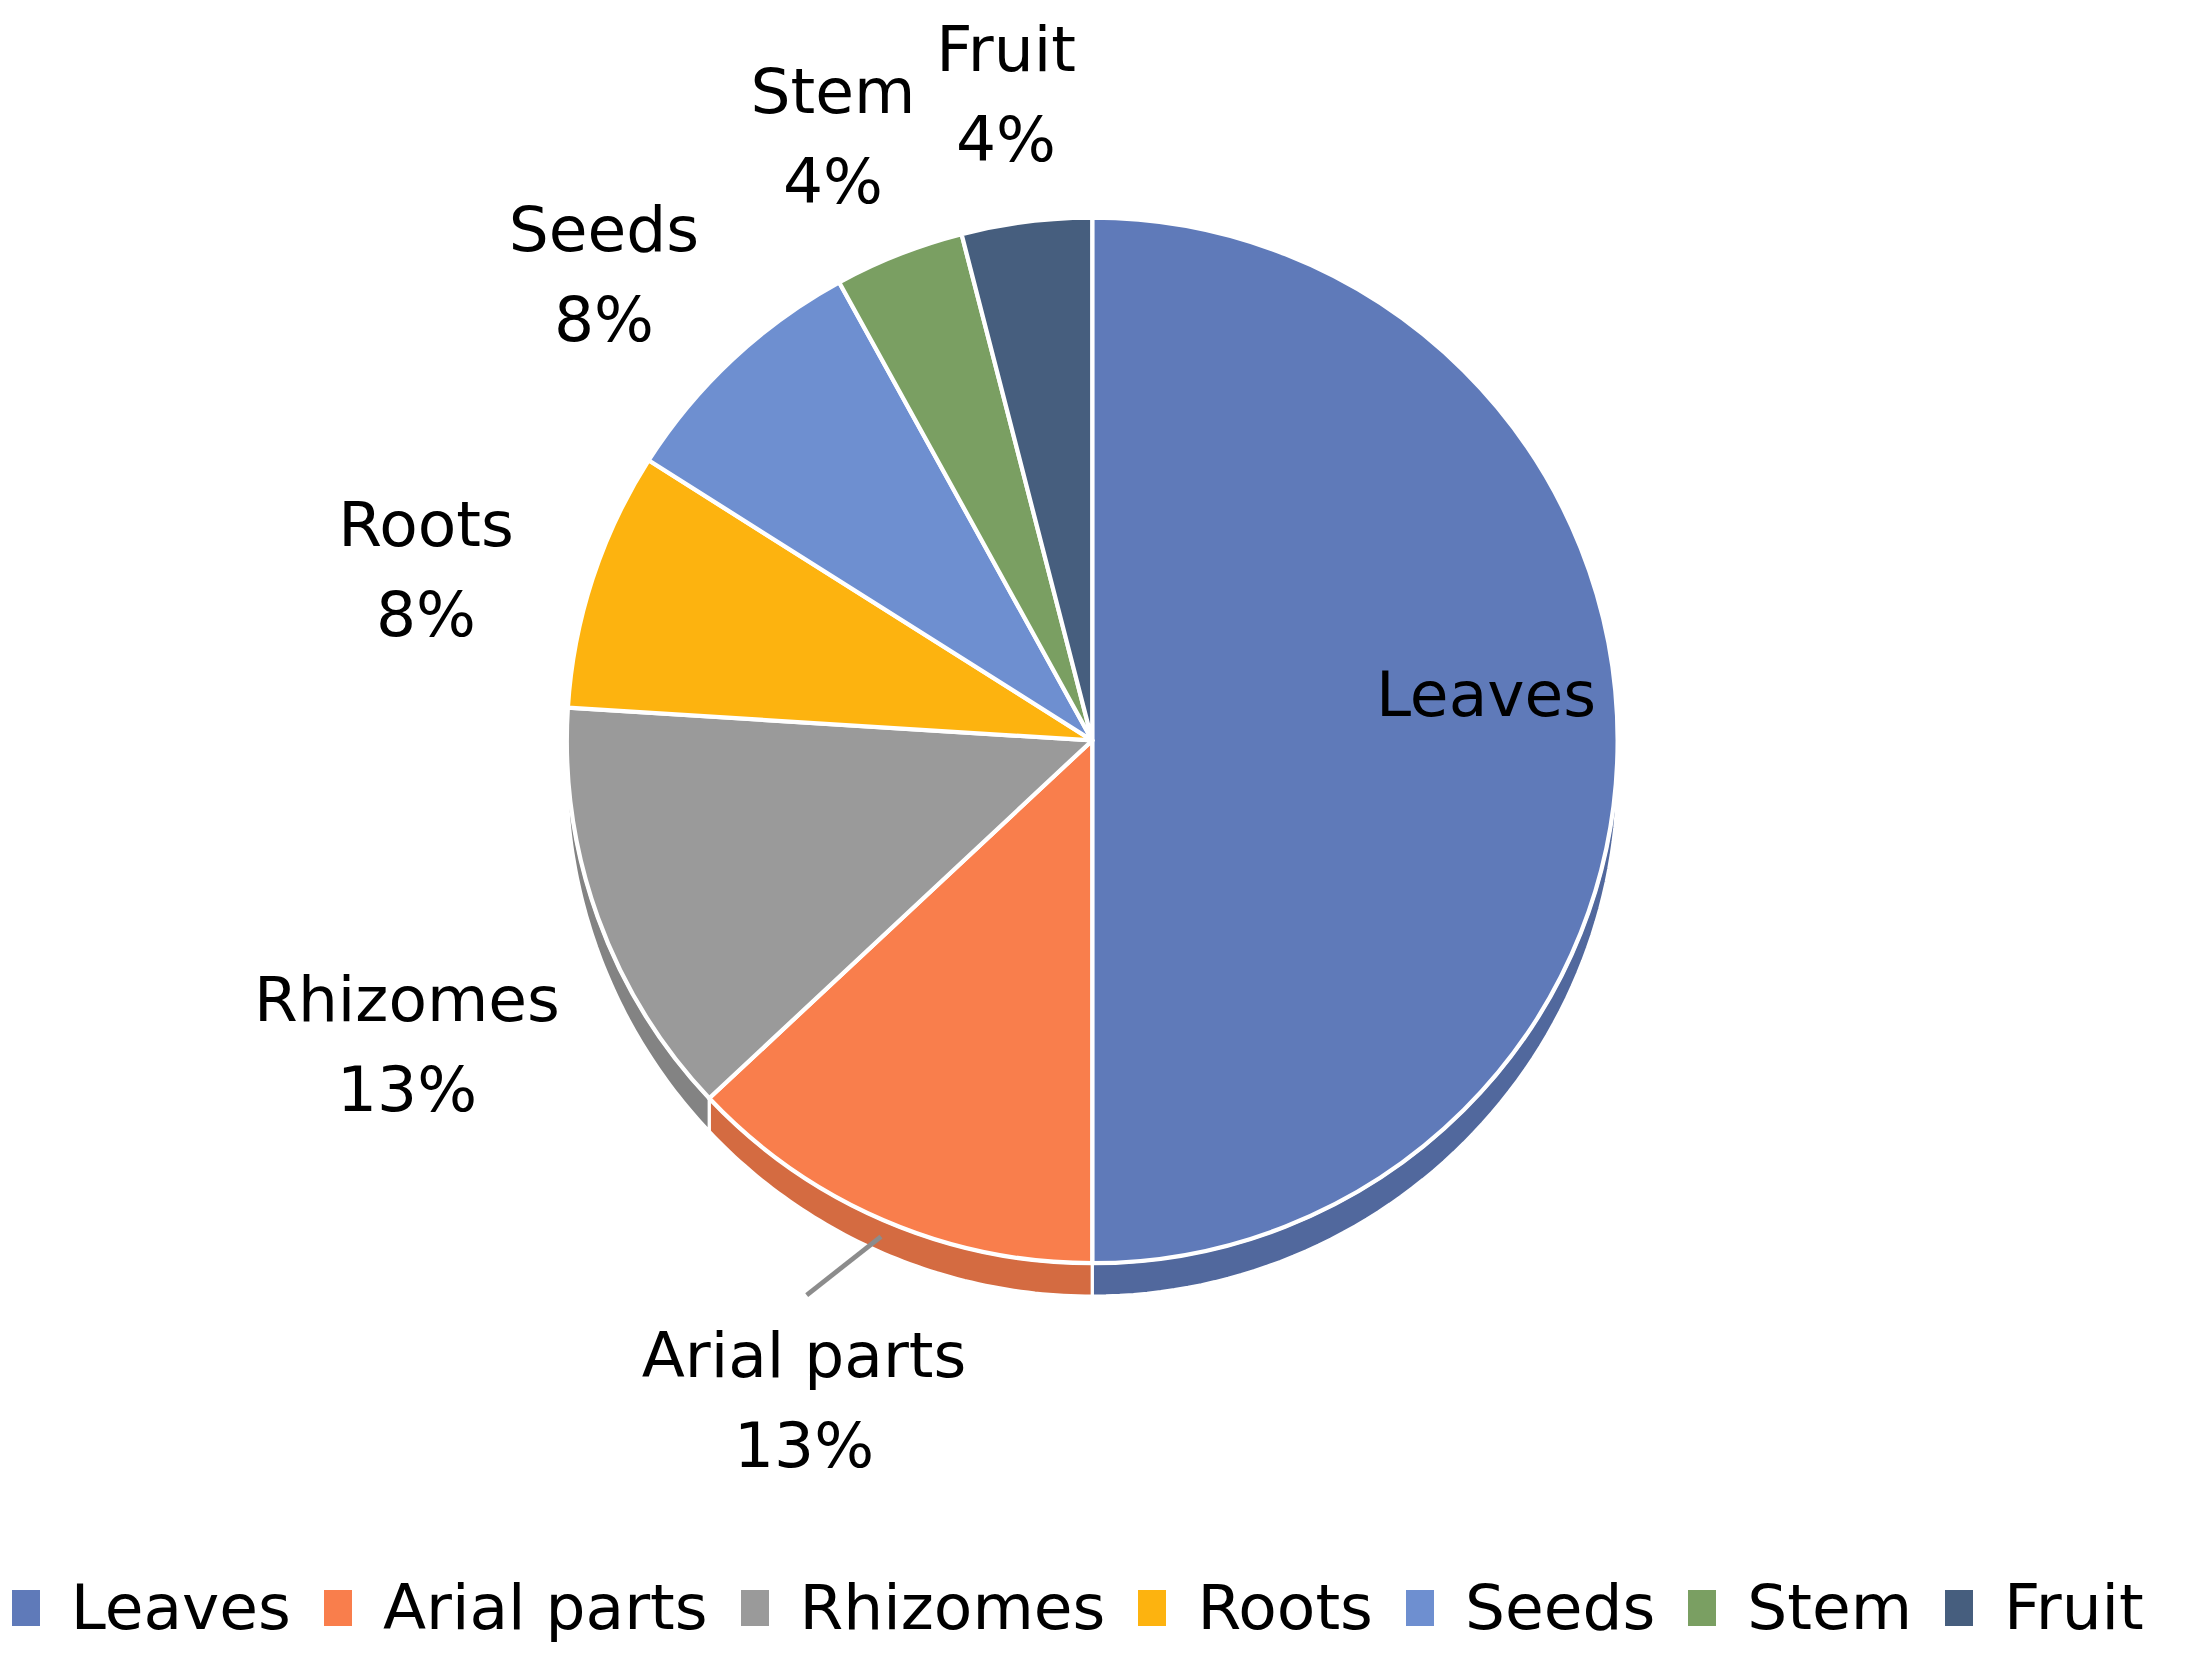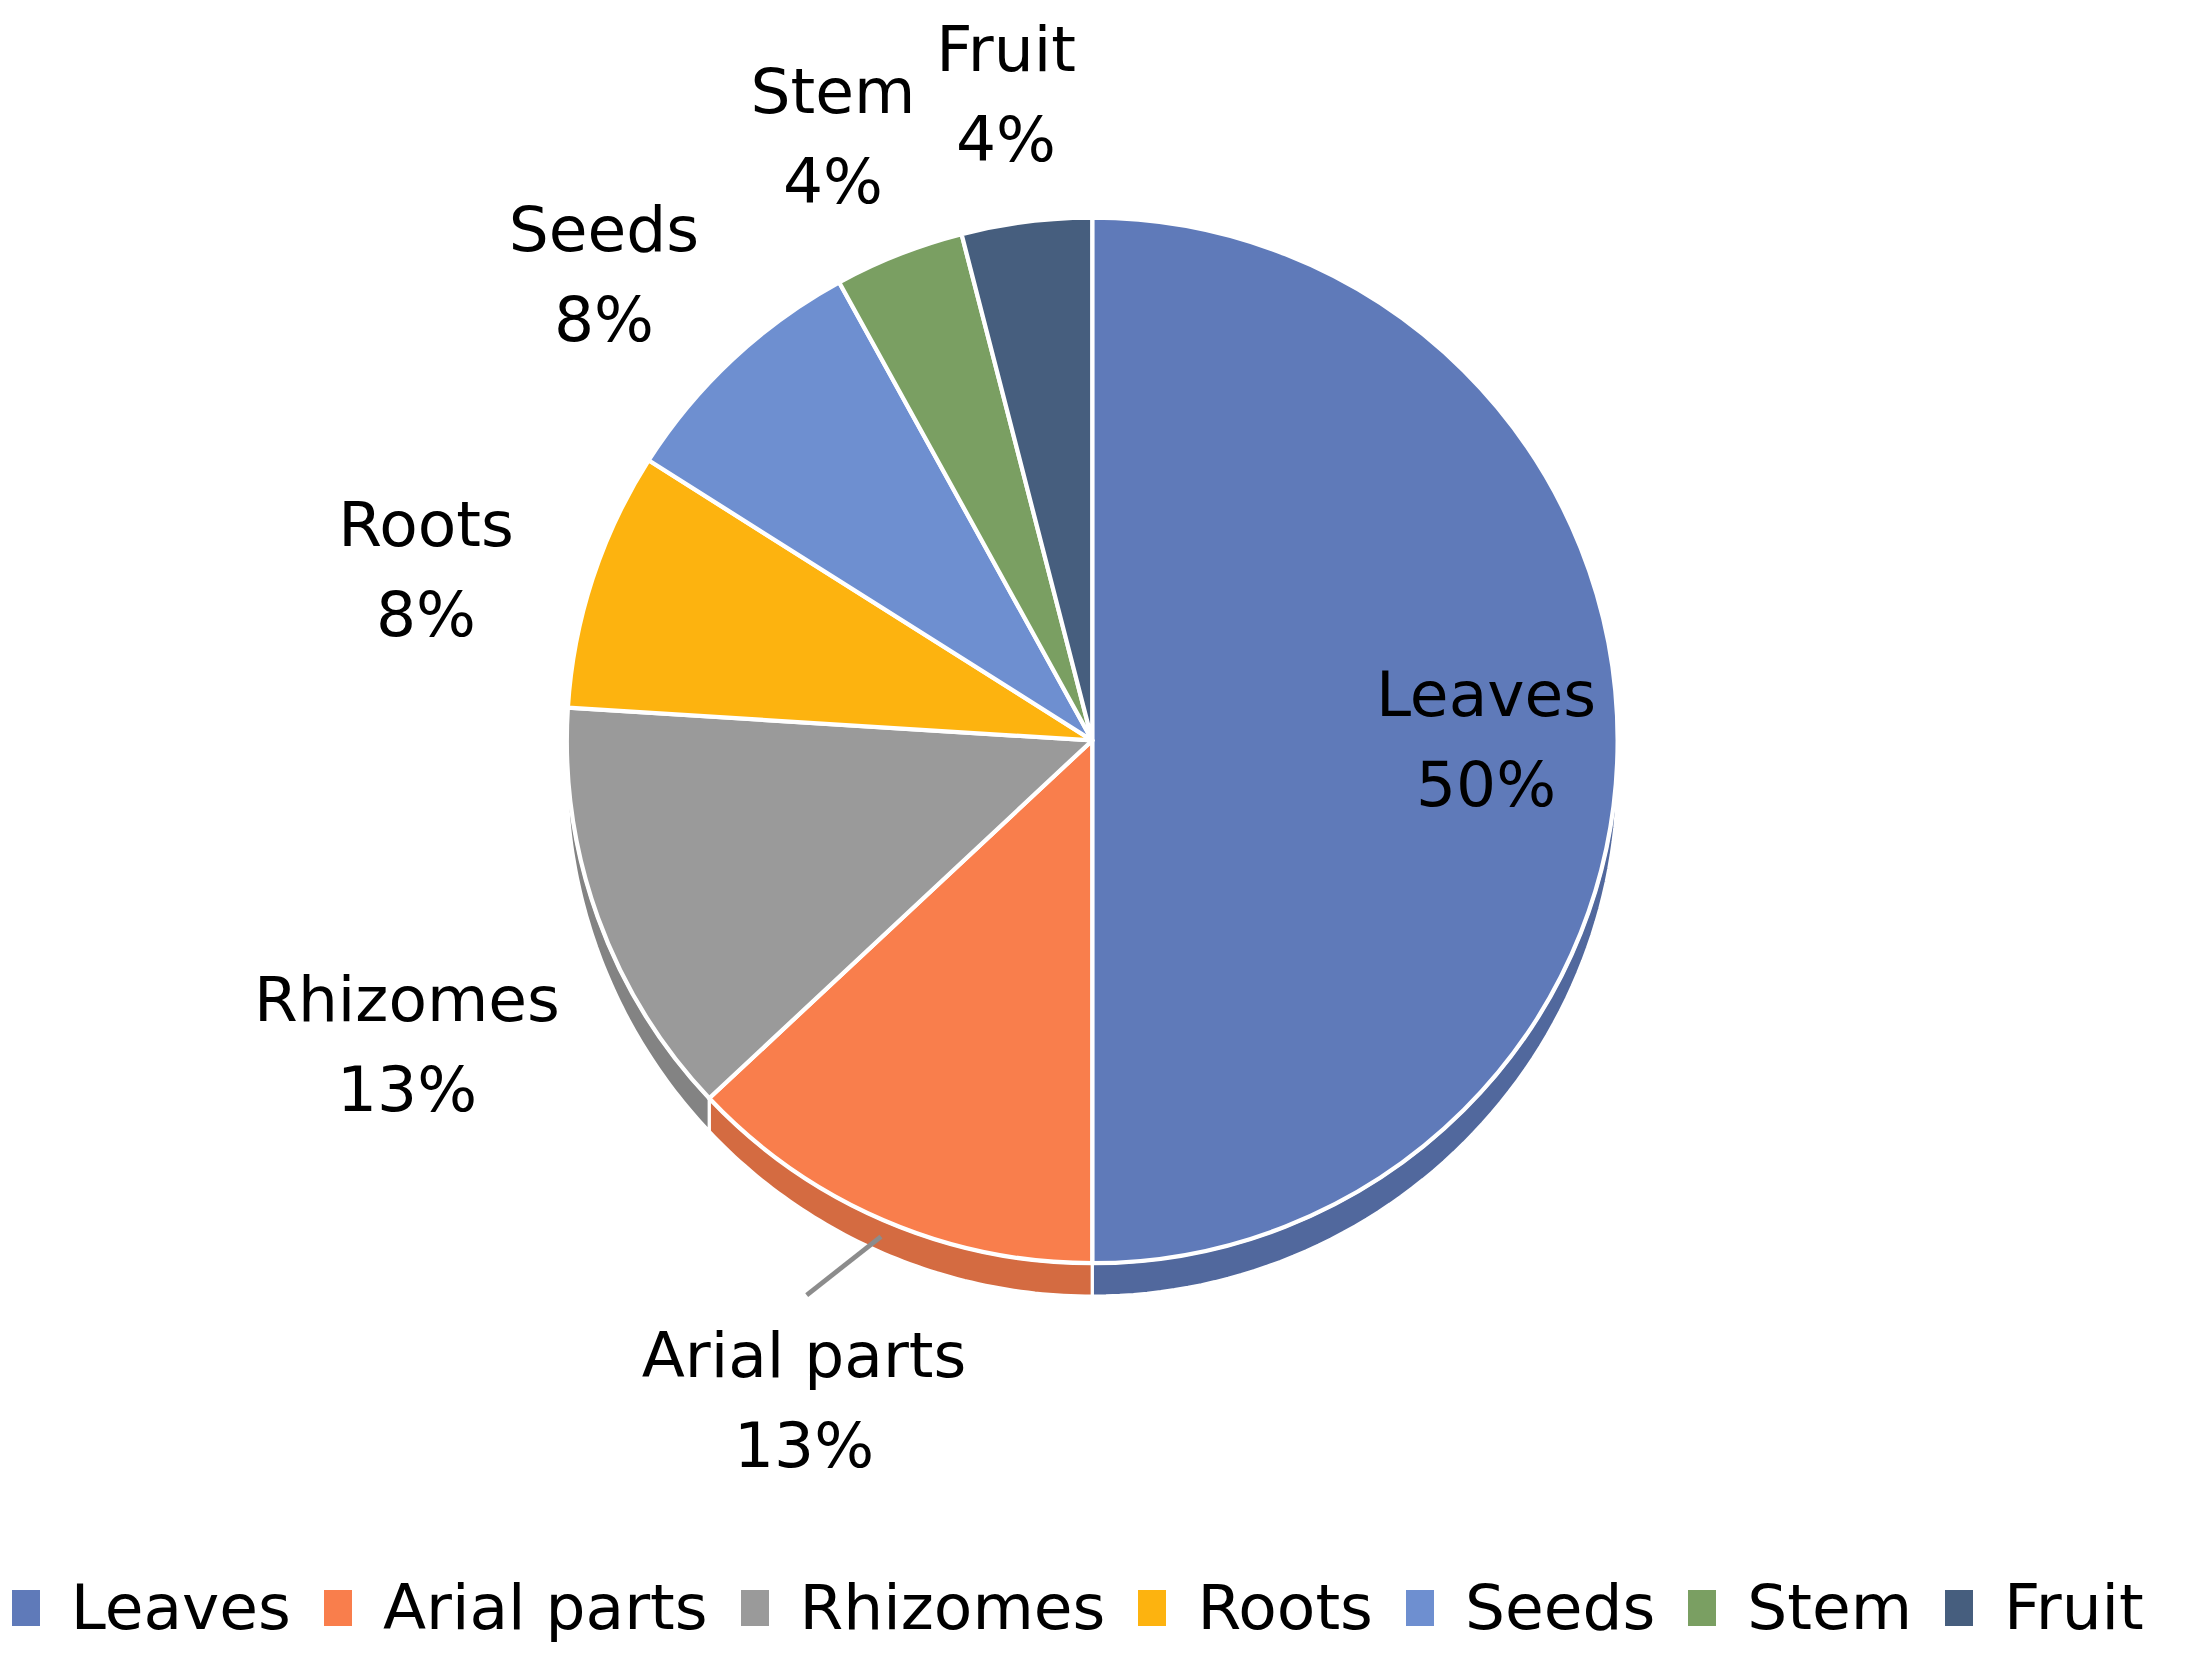--- a/index.html
+++ b/index.html
@@ -45,21 +45,20 @@
   <div class="data-label" style="left:604px; top:185px;">
     <span>Seeds</span>
     <span>8%</span>
   </div>
   <div class="data-label" style="left:426px; top:480px;">
     <span>Roots</span>
     <span>8%</span>
   </div>
   <div class="data-label" style="left:1486px; top:650px;">
     <span>Leaves</span>
-    <span>50%</span>
   </div>
   <div class="data-label" style="left:407px; top:955px;">
     <span>Rhizomes</span>
     <span>13%</span>
   </div>
   <div class="data-label" style="left:804px; top:1311px;">
     <span>Arial parts</span>
     <span>13%</span>
   </div>
 

